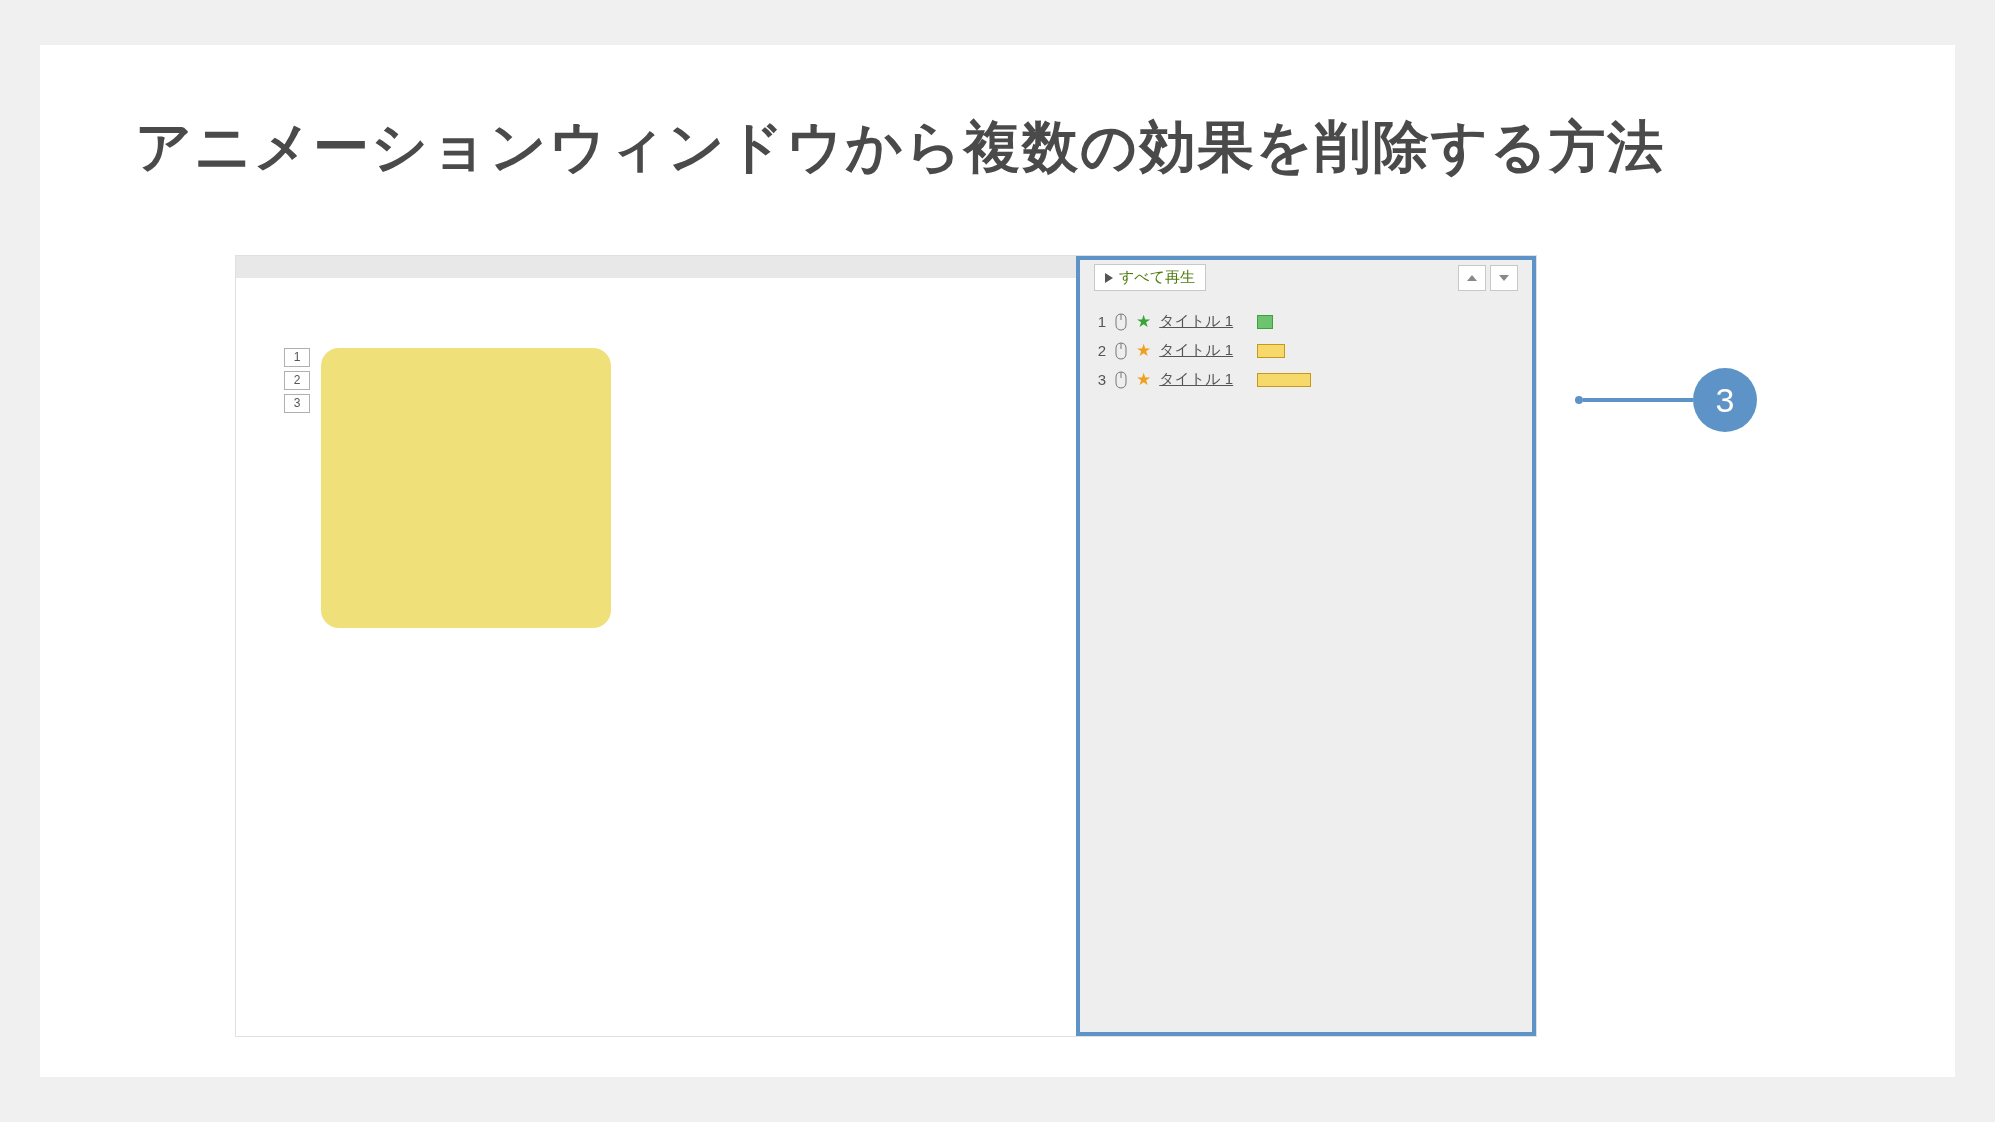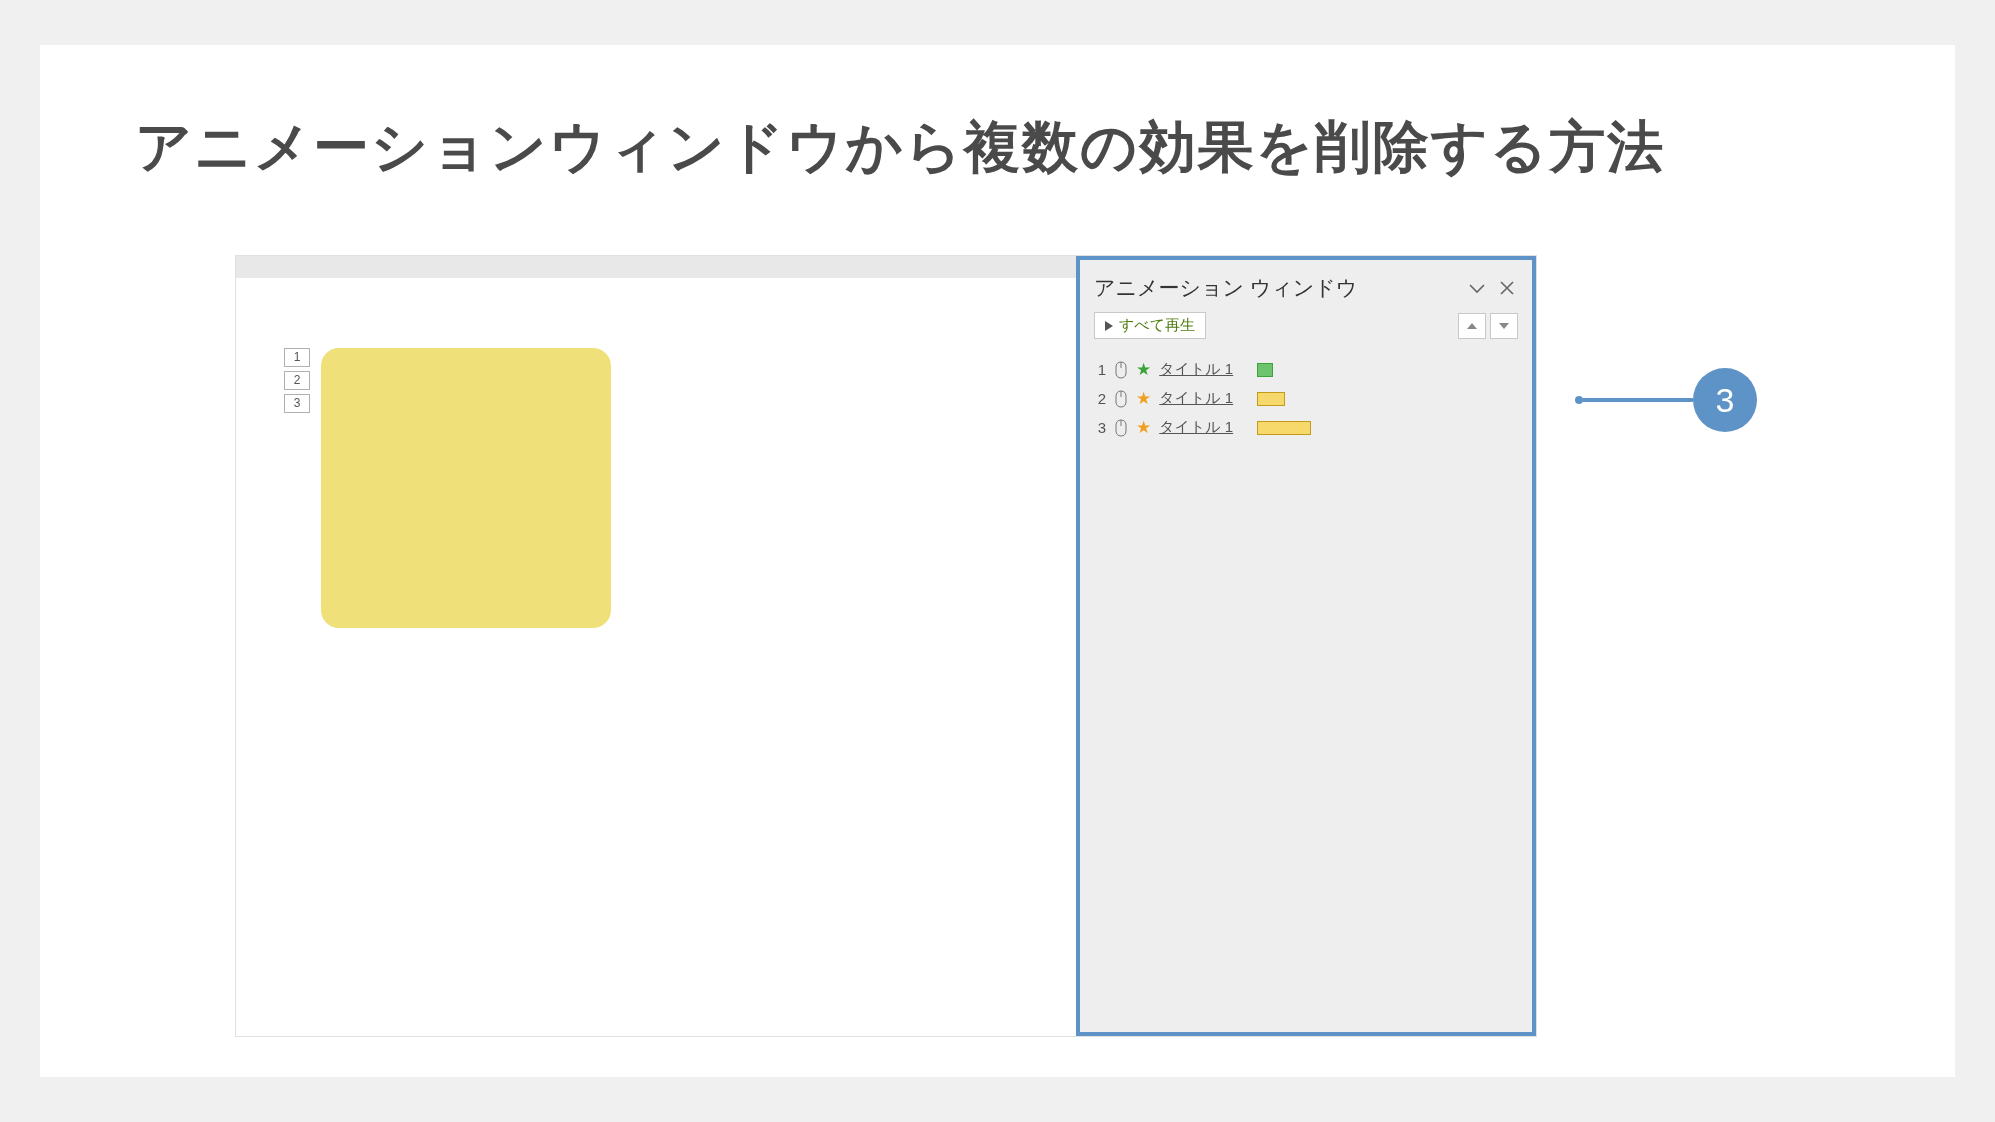--- a/index.html
+++ b/index.html
@@ -240,33 +240,20 @@
         <div class="tag-col">
           <div class="tag">1</div>
           <div class="tag">2</div>
           <div class="tag">3</div>
         </div>
         <div class="yellow-shape"></div>
       </div>
 
       <div class="anim-pane">
         <div class="anim-pane-inner">
-          <div class="anim-title-row">
-            <div class="anim-title">アニメーション ウィンドウ</div>
-            <div class="anim-chevron">
-              <svg width="16" height="10" viewBox="0 0 16 10">
-                  <path d="M1 1 L8 8 L15 1" stroke="#666" stroke-width="1.6" fill="none"></path>
-                </svg>
-            </div>
-            <div class="anim-close">
-              <svg width="14" height="14" viewBox="0 0 14 14">
-                  <path d="M1 1 L13 13 M13 1 L1 13" stroke="#666" stroke-width="1.6"></path>
-                </svg>
-            </div>
-          </div>
 
           <div class="anim-tools">
             <div class="play-all">
               <span class="play-tri"></span>
               <span>すべて再生</span>
             </div>
             <div class="spacer"></div>
             <div class="reorder-btn">
               <span class="arrow-up"></span>
             </div>

